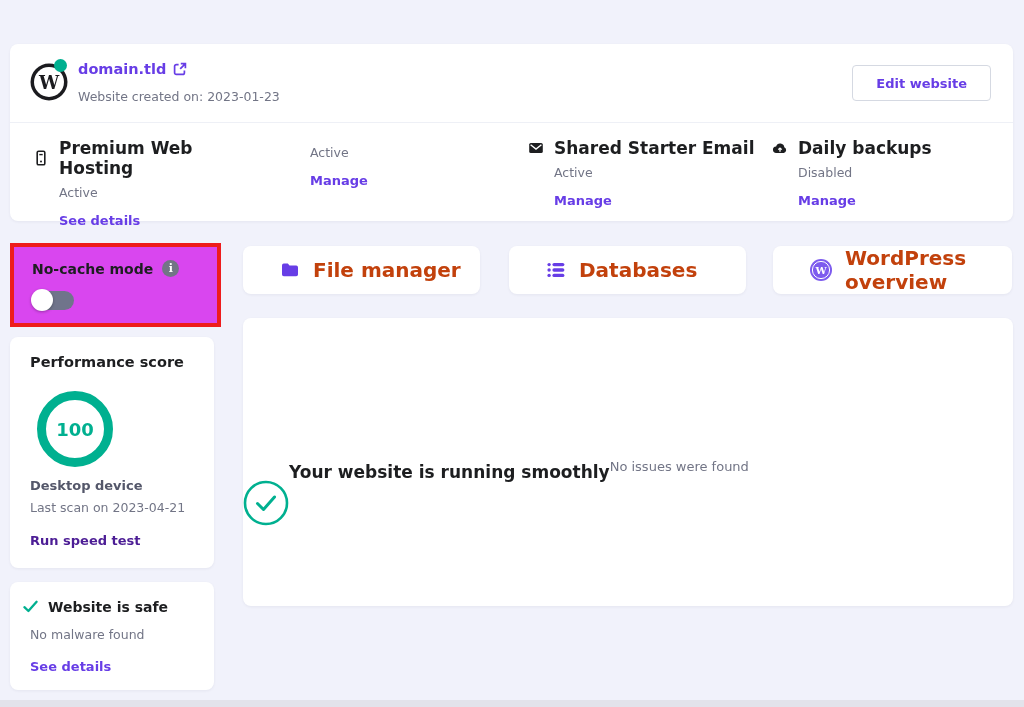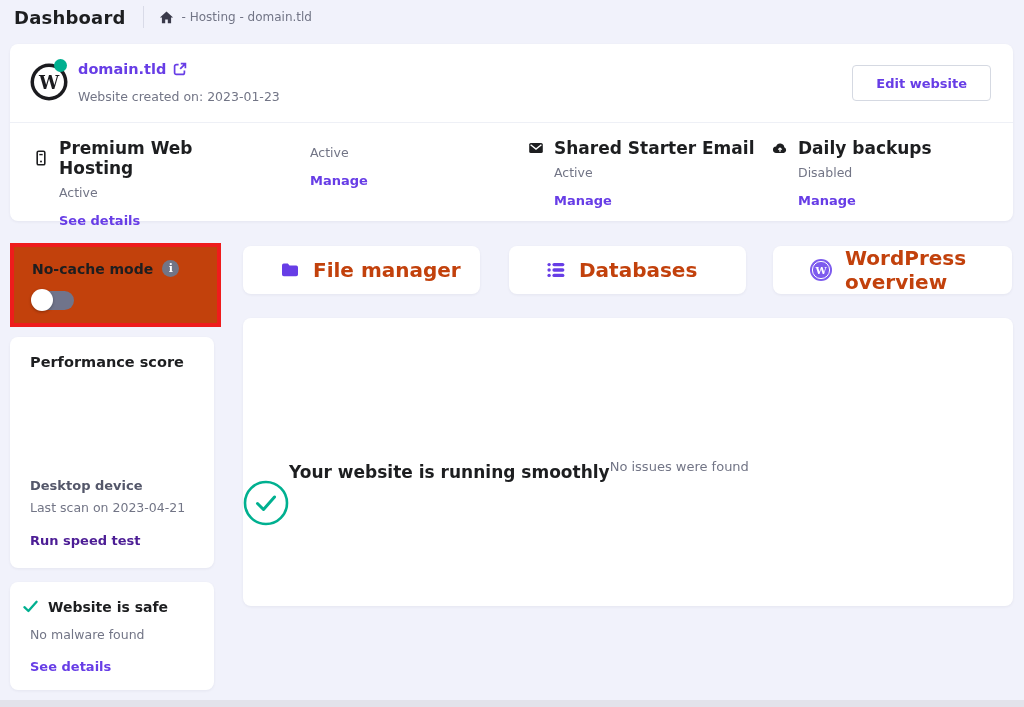--- a/index.html
+++ b/index.html
@@ -35,21 +35,21 @@
 
   .service { position:absolute; top:94px; width:235px; }
   .srow { display:flex; align-items:center; gap:10px; }
   .sname { font-size:17px; font-weight:bold; color:#1d1e20; }
   .sstatus { margin:7px 0 0 26px; font-size:12.5px; color:#727586; }
   .slink { margin:13px 0 0 26px; font-size:13px; font-weight:bold; color:#673de6; cursor:pointer; }
   .svc-0 { left:23px; } .svc-1 { left:274px; } .svc-2 { left:518px; } .svc-3 { left:762px; }
 
   
   .annotation-box { position:absolute; left:10px; top:243px; width:211px; height:84px;
-    border:4px solid #ee1c1c; background:#c2410c; }
+    border:4px solid #ee1c1c; background:#d946ef; }
   .nc-label-row { position:absolute; left:18px; top:13px; display:flex; align-items:center; gap:9px; }
   .nc-label { font-size:14px; font-weight:bold; color:#1d1e20; }
   .info-badge { width:17px; height:17px; border-radius:50%; background:#727586; color:#fff;
     font-size:11px; font-weight:bold; display:flex; align-items:center; justify-content:center;
     font-family:"DejaVu Serif",serif; cursor:pointer; }
   .toggle { position:absolute; left:17px; top:42px; width:44px; height:22px; cursor:pointer; }
   .toggle .track { position:absolute; left:3px; top:2px; width:40px; height:19px;
     border-radius:10px; background:#70748b; }
   .toggle .knob { position:absolute; left:0; top:0; width:22px; height:22px; border-radius:50%;
     background:#fff; box-shadow:0 1px 3px rgba(0,0,0,.3); }
@@ -86,30 +86,20 @@
   .safe-sub { position:absolute; left:20px; top:45px; font-size:12.5px; color:#727586; }
   .safe-link { position:absolute; left:20px; top:77px; font-size:13px; font-weight:bold; color:#673de6; cursor:pointer; }
 
   .bottom-strip { position:absolute; left:0; top:700px; width:100%; height:7px; background:#e3e3eb; }
 </style>
 </head>
 <body>
 
 <div id="app">
 
-  <div class="header">
-    <div class="page-title">Dashboard</div>
-    <div class="hdr-divider"></div>
-    <span class="home-icon">
-      <svg width="15" height="15" viewBox="0 0 16 16">
-          <path d="M8 1.6 L15 8 H12.9 V14.2 H9.4 V10 H6.6 V14.2 H3.1 V8 H1 Z" fill="#3a3a4a"></path>
-        </svg>
-    </span>
-    <span class="breadcrumb">-  Hosting  -  domain.tld</span>
-  </div>
 
   <div class="card top-card">
     <span class="wp-logo">
       <svg width="38" height="38" viewBox="0 0 38 38">
         <circle cx="19" cy="19" r="18.5" fill="#1b1b1f"></circle>
         <circle cx="19" cy="19" r="15" fill="#fff"></circle>
         <text x="19" y="26" font-size="18" font-family="DejaVu Serif,serif" font-weight="bold" text-anchor="middle" fill="#1b1b1f">W</text>
       </svg>
     </span>
     <span class="status-dot"></span>
@@ -217,20 +207,23 @@
         <circle cx="11" cy="11" r="11" fill="#7d5bee"></circle>
         <circle cx="11" cy="11" r="8.6" fill="none" stroke="#fff" stroke-width="1"></circle>
         <text x="11" y="15" font-size="10" font-family="DejaVu Serif,serif" font-weight="bold" text-anchor="middle" fill="#fff">W</text>
       </svg>
     </span>
     <span class="qlabel">WordPress overview</span>
   </div>
 
   <div class="card perf-card">
     <div class="perf-title">Performance score</div>
+    <div class="score-ring">
+      <span class="score-num">100</span>
+    </div>
     <div class="perf-device">Desktop device</div>
     <div class="perf-scan">Last scan on 2023-04-21</div>
     <div class="perf-link">Run speed test</div>
   </div>
 
   <div class="card status-card">
     <span class="big-check">
       <svg width="46" height="46" viewBox="0 0 46 46">
         <circle cx="23" cy="23" r="21" fill="none" stroke="#00b090" stroke-width="2.6"></circle>
         <path d="M14.5 23.5 L20.5 29.5 L31.5 17" fill="none" stroke="#00b090" stroke-width="3" stroke-linecap="round" stroke-linejoin="round"></path>

